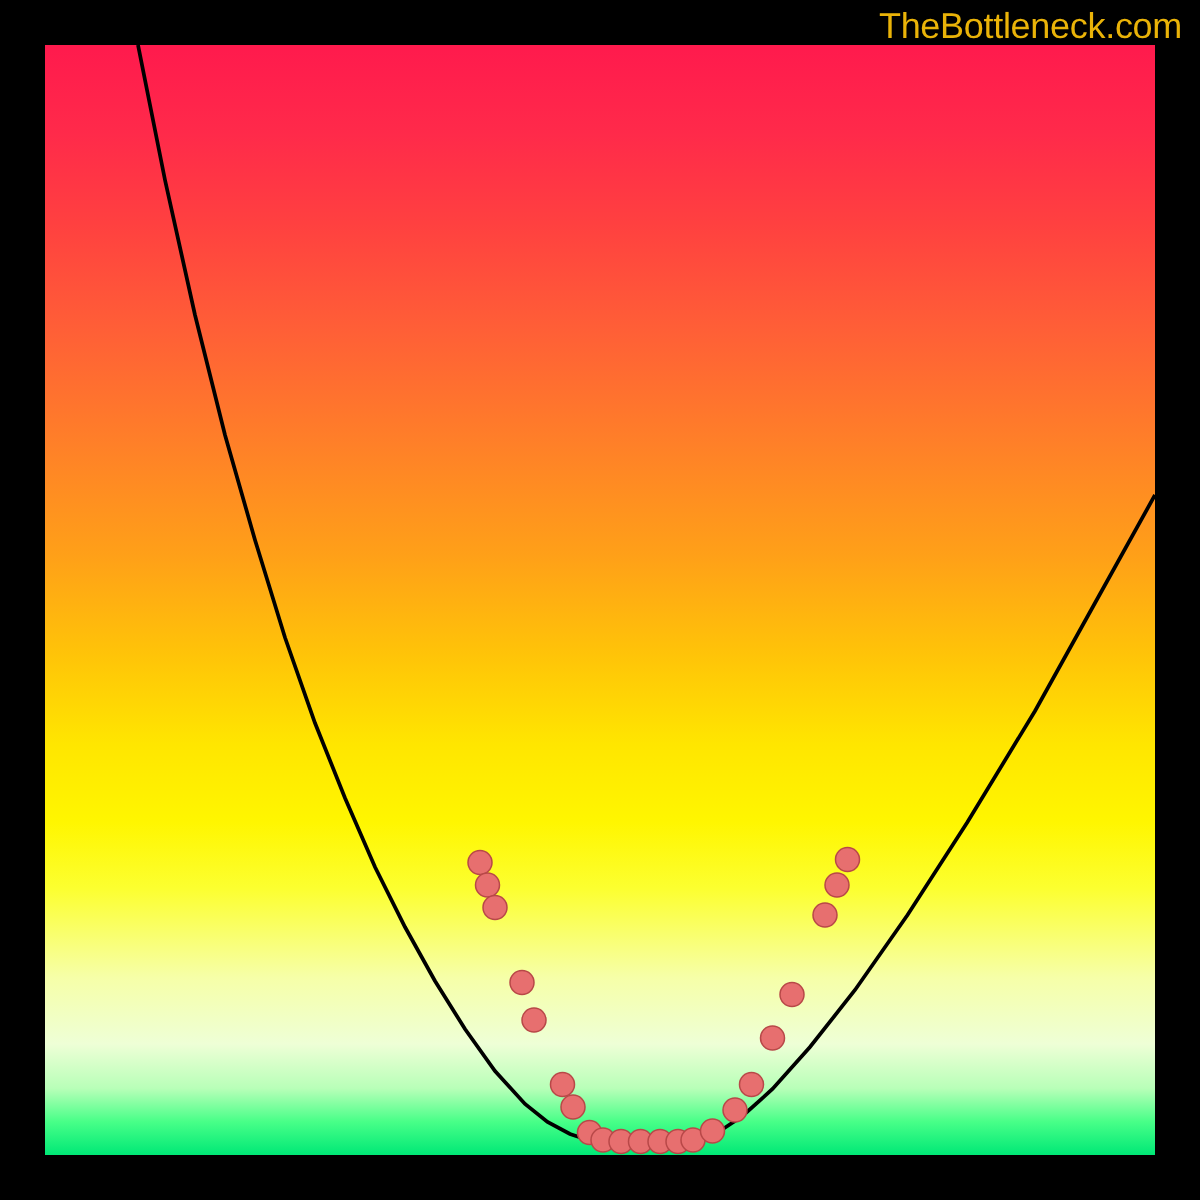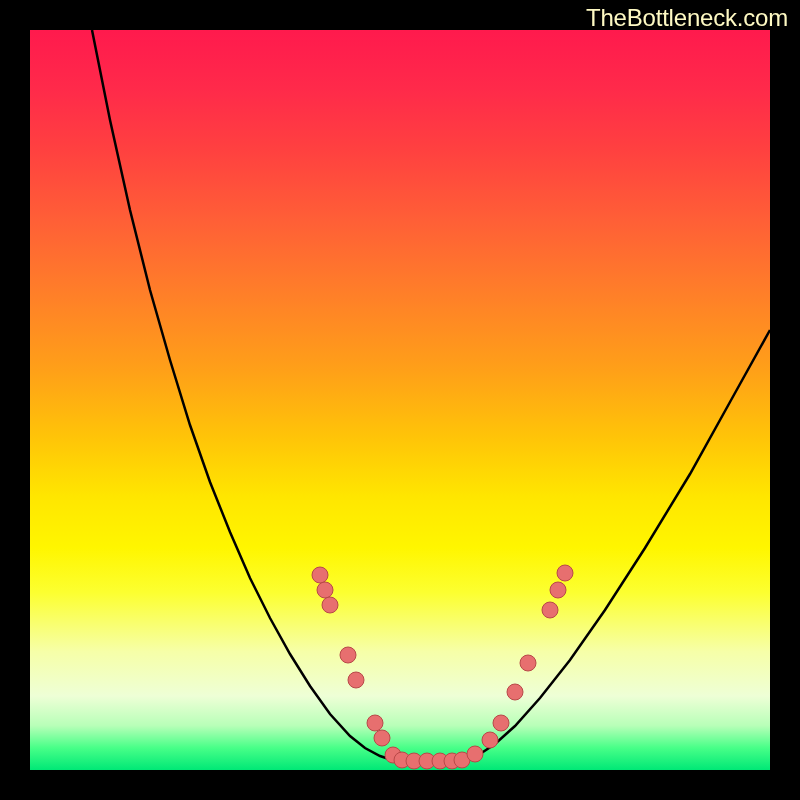--- a/index.html
+++ b/index.html
@@ -45,21 +45,21 @@
       #eeffd6 90%,
       #b8ffb8 94%,
       #48ff88 97%,
       #00e876 100%
     );
   }
   .brand {
     position: absolute;
     top: 4px;
     right: 12px;
-    color: #fef9c3;
+    color: #eab308;
     font-size: 24px;
     font-weight: 500;
     letter-spacing: -0.2px;
   }
   svg.curve {
     position: absolute;
     inset: 0;
   }
 </style>
 </head>

